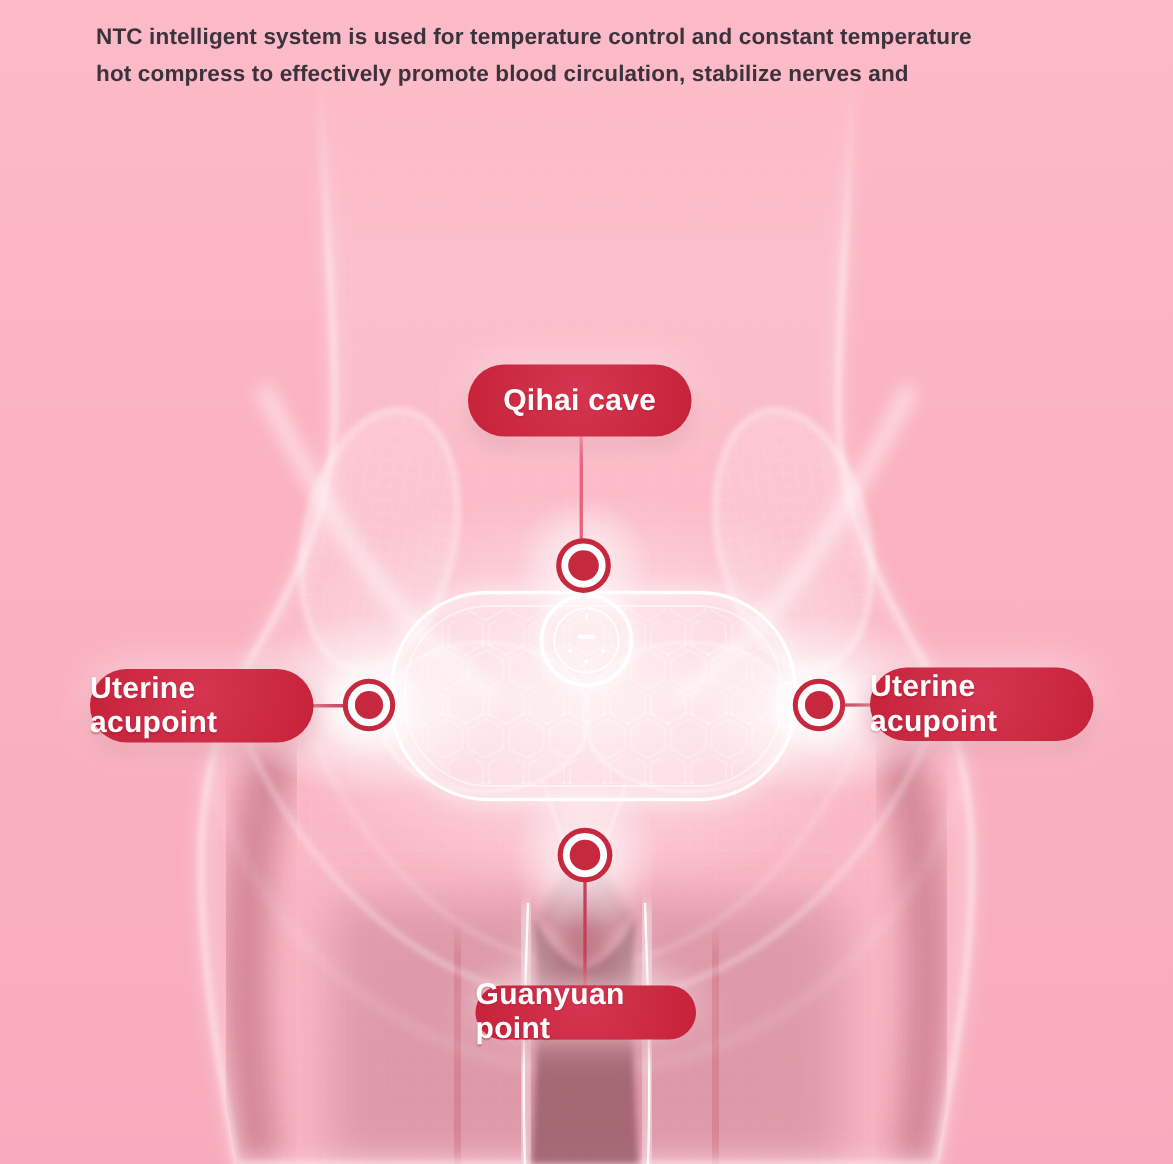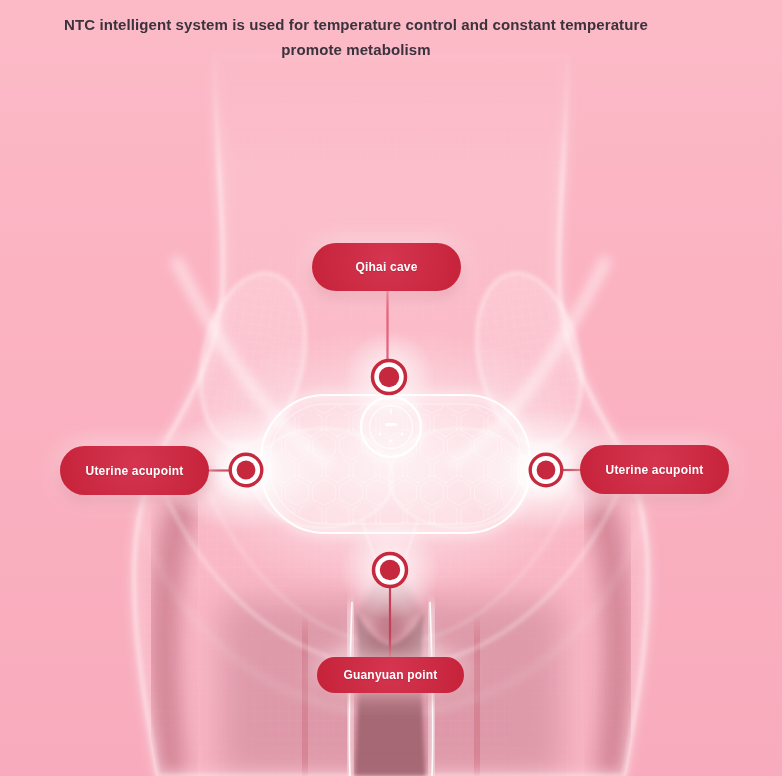--- a/index.html
+++ b/index.html
@@ -2,32 +2,31 @@
 <html><head>
 <meta charset="utf-8">
 <style>
   html,body{margin:0;padding:0;background:#e9e9e9;}
   .stage{
     position:relative;
     width:782px;height:776px;
     overflow:hidden;
     background:linear-gradient(180deg,#fcbac7 0%,#fbb2c1 42%,#f8abbc 100%);
     font-family:"Liberation Sans",sans-serif;
-    text-align:center;
   }
   .stage svg{position:absolute;left:0;top:0;}
   .desc{
     position:absolute;left:64px;top:12px;
     color:#3a323c;font-size:15px;font-weight:600;
     line-height:25px;letter-spacing:0.1px;white-space:nowrap;
   }
   .pill{
     position:absolute;display:flex;align-items:center;justify-content:center;
     background:radial-gradient(circle at 50% 32%,#d53550 0%,#cc2a43 60%,#c52239 100%);
-    border-radius:26px;color:#ffffff;font-size:12px;font-weight:700;
+    border-radius:26px;color:#ffffff;font-size:20px;font-weight:700;
     letter-spacing:0.2px;
     box-shadow:0 0 24px rgba(255,236,241,0.85), 0 5px 14px rgba(168,32,55,0.35);
     text-shadow:0 1px 1px rgba(140,20,40,0.35);
   }
   .pill-qihai{left:312px;top:243px;width:149px;height:48px;}
   .pill-uterine-left{left:60px;top:446px;width:149px;height:49px;}
   .pill-uterine-right{left:580px;top:445px;width:149px;height:49px;}
   .pill-guanyuan{left:317px;top:657px;width:147px;height:36px;}
 </style>
 </head>
@@ -194,21 +193,21 @@
     </g>
     <g>
       <circle cx="390" cy="570" r="14.8" fill="#ffffff"></circle>
       <circle cx="390" cy="570" r="16.5" fill="none" stroke="#c6293d" stroke-width="3.5"></circle>
       <circle cx="390" cy="570" r="10.2" fill="#c6293d"></circle>
     </g>
   </svg>
 
   <div class="desc">
     <div>NTC intelligent system is used for temperature control and constant temperature</div>
-    <div>promote metabolism</div>
+    <div>hot compress to effectively promote blood circulation, stabilize nerves and</div>
   </div>
 
   <div class="pill pill-qihai">
     <span>Qihai cave</span>
   </div>
   <div class="pill pill-uterine-left">
     <span>Uterine acupoint</span>
   </div>
   <div class="pill pill-uterine-right">
     <span>Uterine acupoint</span>

